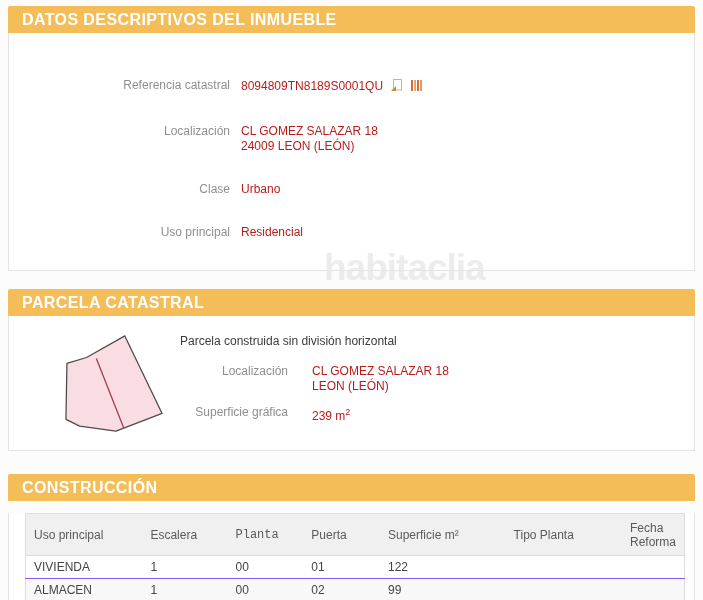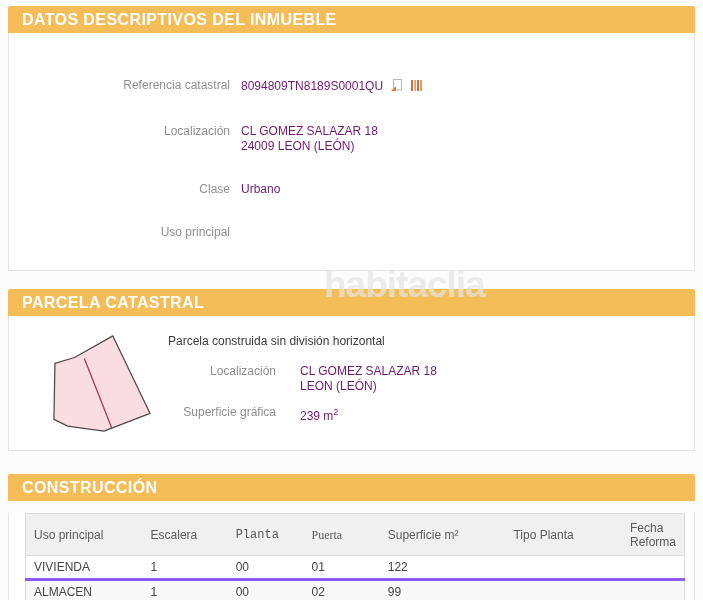--- a/index.html
+++ b/index.html
@@ -27,53 +27,53 @@
     border:1px solid #e4e4e4;
     border-top:none;
   }
   
   .s1-body{padding:17px 12px 20px 0;}
   .field-row{
     display:grid;grid-template-columns:221px 1fr;column-gap:11px;
     margin-bottom:10px;font-size:12px;line-height:15px;margin-top:28px;
   }
   .field-label{text-align:right;color:#8f8f8f;}
-  .field-value{color:#701a75;}
+  .field-value{color:#b91c1c;}
   .field-value sup{font-size:9px;}
   .info-icon{
     display:inline-block;width:12px;height:12px;border-radius:50%;
     background:#979797;color:#fff;font-size:9px;line-height:12px;
     text-align:center;font-weight:bold;margin-left:4px;vertical-align:-2px;
   }
   .ref-icon{display:inline-block;vertical-align:-2px;margin-left:7px;cursor:pointer;}
   
-  .s2-body{display:flex;padding:16px 12px 10px 4px;}
+  .s2-body{display:flex;padding:16px 12px 10px 16px;}
   .parcel-wrap{margin-left:34px;width:112px;flex:0 0 auto;}
   .parcela-info{flex:1;margin-left:9px;padding-top:2px;}
   .parcela-note{font-size:12px;color:#3b3b3b;margin-bottom:15px;line-height:15px;}
   .p-row{
     display:grid;grid-template-columns:108px 1fr;column-gap:24px;
     margin-bottom:11px;font-size:12px;line-height:15px;
   }
   
   .table-wrap{margin:12px 9px 15px 16px;}
   table.ctable{width:100%;border-collapse:collapse;font-size:12px;border:1px solid #dcdcdc;}
   table.ctable thead th{
     background:#f0f0f0;color:#5a5a5a;font-weight:normal;text-align:left;
     padding:7px 8px 6px;border-bottom:1px solid #dcdcdc;
   }
   table.ctable td{
-    padding:4px 8px;color:#454545;border-bottom:3px solid #8b5cf6;height:14px;
+    padding:4px 8px;color:#454545;border-bottom:1px solid #8b5cf6;height:14px;
   }
   table.ctable tbody tr:nth-child(even) td{background:#f8f8f8;}
-  th.c1{width:106px;} th.c2{width:72px;} th.c3{width:62px;font-family:Liberation Mono, monospace;} th.c4{width:64px;font-family:Liberation Serif, serif;}
+  th.c1{width:106px;} th.c2{width:72px;} th.c3{width:62px;font-family:Liberation Mono, monospace;} th.c4{width:64px;}
   th.c5{width:117px;} th.c6{width:109px;}
   
   .watermark{
-    position:absolute;left:324px;top:264px;
+    position:absolute;left:324px;top:247px;
     font-size:37px;font-weight:bold;letter-spacing:-1px;
     color:rgba(228,228,228,0.72);
     pointer-events:none;z-index:5;
   }
 </style>
 </head>
 <body>
 
 <div class="page">
 
@@ -104,20 +104,21 @@
         </div>
       </div>
 
       <div class="field-row">
         <div class="field-label">Clase</div>
         <div class="field-value">Urbano</div>
       </div>
 
       <div class="field-row">
         <div class="field-label">Uso principal</div>
+        <div class="field-value">Residencial</div>
       </div>
 
 
 
     </div>
   </div>
 
   <div class="section gap-lg">
     <div class="section-header">PARCELA CATASTRAL</div>
     <div class="section-body s2-body">

